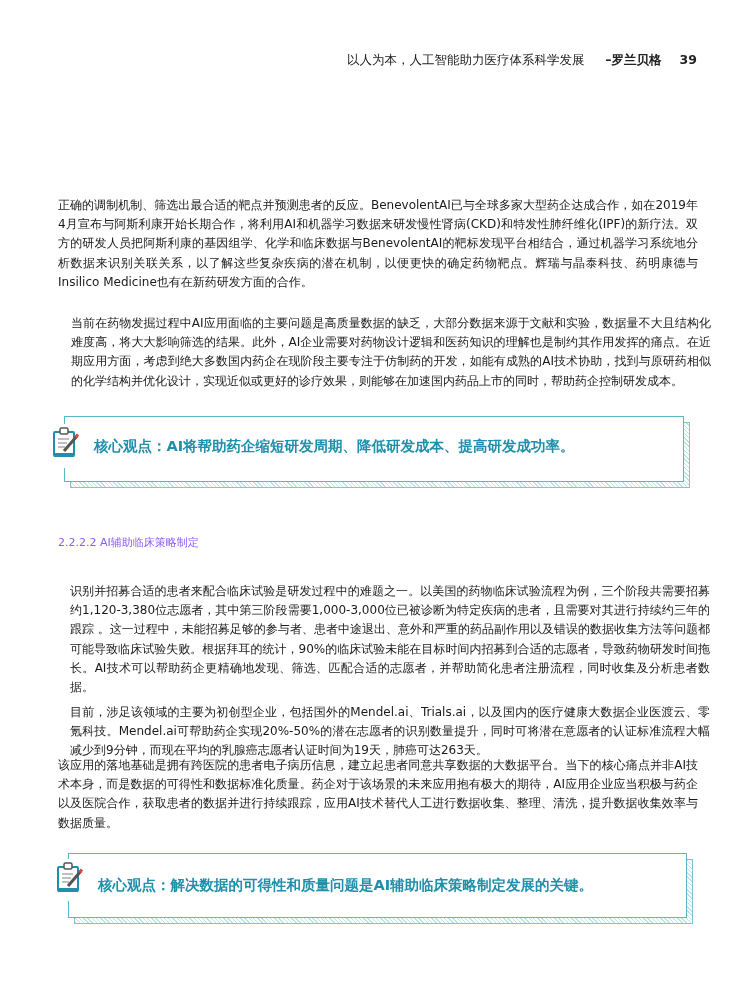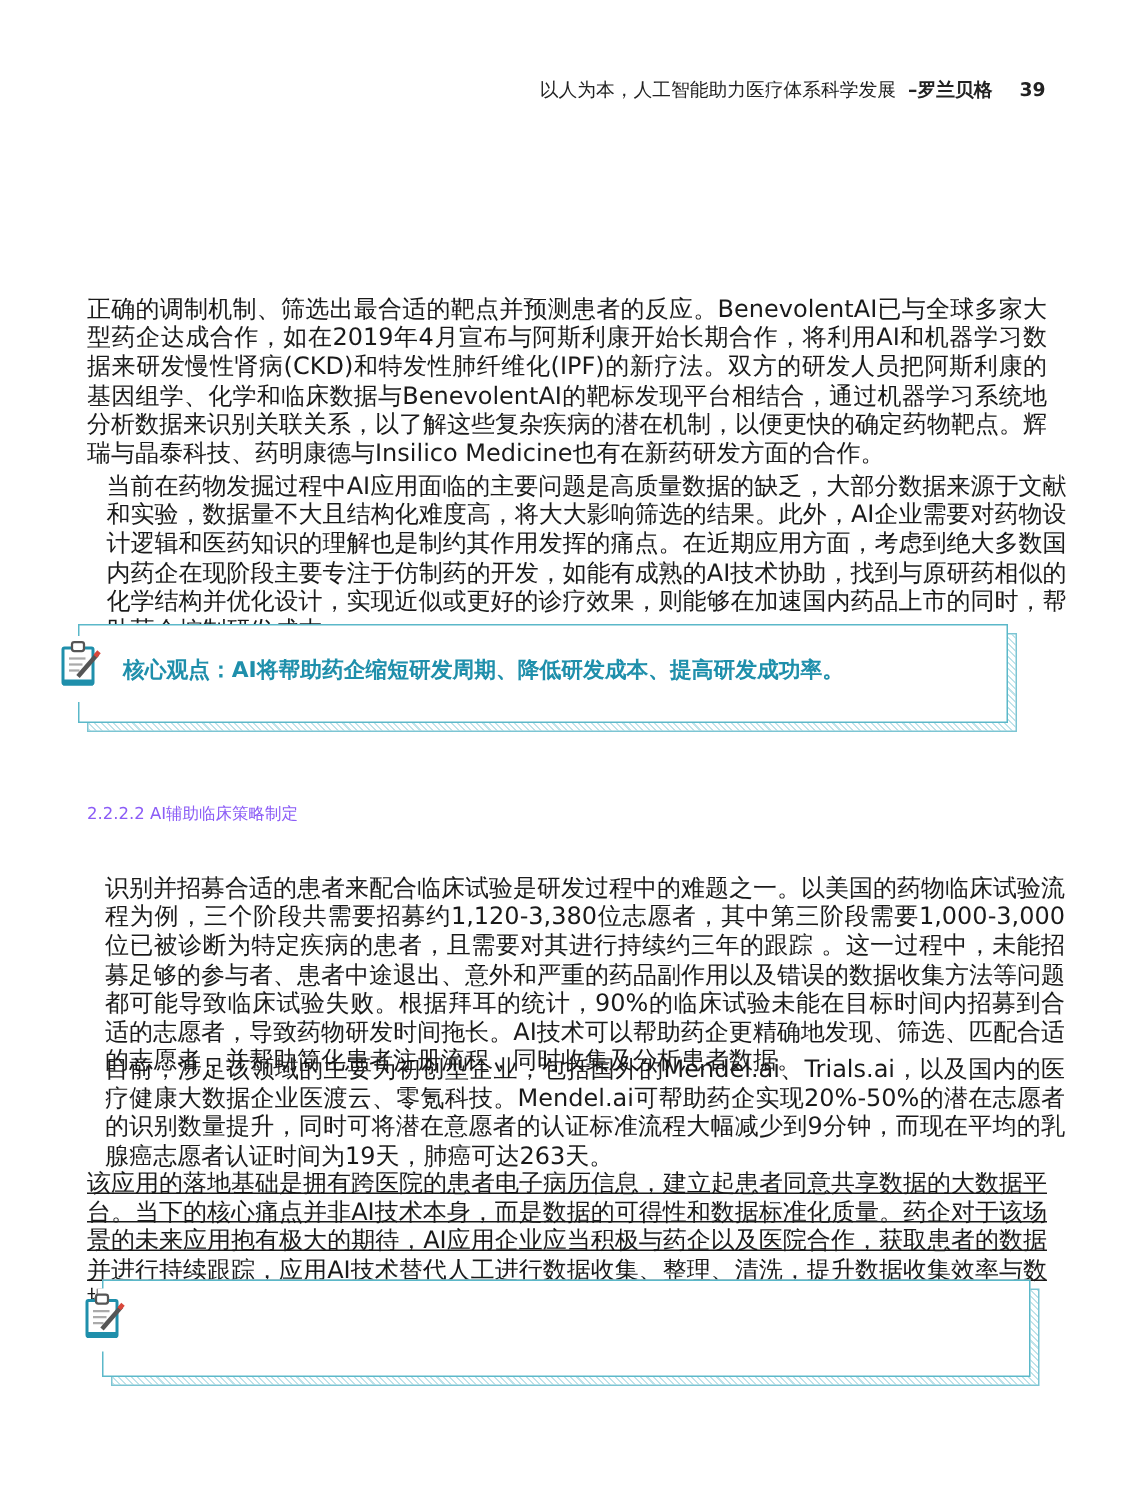--- a/index.html
+++ b/index.html
@@ -1,21 +1,21 @@
 <!DOCTYPE html>
 <html><head>
 <meta charset="utf-8">
 <style>
   html, body { margin:0; padding:0; background:#ffffff; }
   body { width:755px; height:1001px; position:relative; overflow:hidden;
          font-family:"DejaVu Sans","Liberation Sans",sans-serif; color:#1a1a1a; }
   .header { position:absolute; top:52px; right:58px; font-size:12.5px; color:#222; white-space:nowrap; }
-  .header .brand { font-weight:bold; margin-left:4px; }
+  .header .brand { font-weight:bold; margin-left:17px; }
   .header .page-num { font-weight:bold; margin-left:14px; }
-  .para { position:absolute; left:58px; width:640px; font-size:16px; line-height:19.2px;
+  .para { position:absolute; left:58px; width:640px; font-size:12px; line-height:19.2px;
           text-align:justify; color:#1a1a1a; letter-spacing:0; }
   .keybox { position:absolute; }
   .keybox .shadow { position:absolute; left:6px; top:6px; right:-6px; bottom:-6px;
       background: repeating-linear-gradient(45deg,#bfe3ea 0 1px,#ffffff 1px 3px);
       border:1px solid #7cc5d3; }
   .keybox .frame { position:absolute; left:0; top:0; right:0; bottom:0; background:#fff;
       border:1.5px solid #5bb8c9; }
   .keybox .gap { position:absolute; left:-3px; width:6px; background:#fff; }
   .keybox .icon { position:absolute; left:-12px; width:30px; height:34px; }
   .keybox .text { position:absolute; left:30px; font-size:14.5px; font-weight:bold; color:#1f8fab; white-space:nowrap; }
@@ -26,50 +26,51 @@
 
 <div class="header">
   <span>以人为本，人工智能助力医疗体系科学发展</span>
   <span class="brand">–罗兰贝格</span>
   <span class="page-num">39</span>
 </div>
 
 <p class="para" style="top:196px;margin:0;">正确的调制机制、筛选出最合适的靶点并预测患者的反应。BenevolentAI已与全球多家大型药企达成合作，如在2019年4月宣布与阿斯利康开始长期合作，将利用AI和机器学习数据来研发慢性肾病(CKD)和特发性肺纤维化(IPF)的新疗法。双方的研发人员把阿斯利康的基因组学、化学和临床数据与BenevolentAI的靶标发现平台相结合，通过机器学习系统地分析数据来识别关联关系，以了解这些复杂疾病的潜在机制，以便更快的确定药物靶点。辉瑞与晶泰科技、药明康德与Insilico Medicine也有在新药研发方面的合作。</p>
 <p class="para" style="top:301px;margin:13px;">当前在药物发掘过程中AI应用面临的主要问题是高质量数据的缺乏，大部分数据来源于文献和实验，数据量不大且结构化难度高，将大大影响筛选的结果。此外，AI企业需要对药物设计逻辑和医药知识的理解也是制约其作用发挥的痛点。在近期应用方面，考虑到绝大多数国内药企在现阶段主要专注于仿制药的开发，如能有成熟的AI技术协助，找到与原研药相似的化学结构并优化设计，实现近似或更好的诊疗效果，则能够在加速国内药品上市的同时，帮助药企控制研发成本。</p>
 
-<div class="keybox" style="left:52px;top:416px;width:620px;height:66px;">
+<div class="keybox" style="left:64px;top:416px;width:620px;height:66px;">
   <div class="shadow"></div>
   <div class="frame"></div>
   <div class="gap" style="top:8px;height:44px;"></div>
   <svg class="icon" style="top:10px;" viewBox="0 0 30 34">
     <rect x="2" y="6" width="20" height="24" rx="1" fill="#fff" stroke="#1f8fab" stroke-width="2"></rect>
     <rect x="2" y="27" width="20" height="4" fill="#1f8fab"></rect>
     <rect x="8" y="2" width="8" height="6" rx="1.5" fill="#fff" stroke="#555" stroke-width="1.5"></rect>
     <line x1="6" y1="13" x2="17" y2="13" stroke="#aaa" stroke-width="1.5"></line>
     <line x1="6" y1="17" x2="15" y2="17" stroke="#aaa" stroke-width="1.5"></line>
     <line x1="6" y1="21" x2="13" y2="21" stroke="#aaa" stroke-width="1.5"></line>
     <line x1="12" y1="25" x2="25" y2="10" stroke="#555" stroke-width="3"></line>
     <line x1="23.5" y1="11.5" x2="26" y2="8.5" stroke="#d9473b" stroke-width="3"></line>
   </svg>
   <div class="text" style="top:21px;">核心观点：AI将帮助药企缩短研发周期、降低研发成本、提高研发成功率。</div>
 </div>
 
 <div class="section-title">2.2.2.2 AI辅助临床策略制定</div>
 
 <p class="para" style="top:570px;margin:12px;">识别并招募合适的患者来配合临床试验是研发过程中的难题之一。以美国的药物临床试验流程为例，三个阶段共需要招募约1,120-3,380位志愿者，其中第三阶段需要1,000-3,000位已被诊断为特定疾病的患者，且需要对其进行持续约三年的跟踪 。这一过程中，未能招募足够的参与者、患者中途退出、意外和严重的药品副作用以及错误的数据收集方法等问题都可能导致临床试验失败。根据拜耳的统计，90%的临床试验未能在目标时间内招募到合适的志愿者，导致药物研发时间拖长。AI技术可以帮助药企更精确地发现、筛选、匹配合适的志愿者，并帮助简化患者注册流程，同时收集及分析患者数据。</p>
 <p class="para" style="top:691px;margin:12px;">目前，涉足该领域的主要为初创型企业，包括国外的Mendel.ai、Trials.ai，以及国内的医疗健康大数据企业医渡云、零氪科技。Mendel.ai可帮助药企实现20%-50%的潜在志愿者的识别数量提升，同时可将潜在意愿者的认证标准流程大幅减少到9分钟，而现在平均的乳腺癌志愿者认证时间为19天，肺癌可达263天。</p>
-<p class="para" style="top:779px;margin:0;text-decoration:underline;">该应用的落地基础是拥有跨医院的患者电子病历信息，建立起患者同意共享数据的大数据平台。当下的核心痛点并非AI技术本身，而是数据的可得性和数据标准化质量。药企对于该场景的未来应用抱有极大的期待，AI应用企业应当积极与药企以及医院合作，获取患者的数据并进行持续跟踪，应用AI技术替代人工进行数据收集、整理、清洗，提升数据收集效率与数据质量。</p>
+<p class="para" style="top:756px;margin:0;">该应用的落地基础是拥有跨医院的患者电子病历信息，建立起患者同意共享数据的大数据平台。当下的核心痛点并非AI技术本身，而是数据的可得性和数据标准化质量。药企对于该场景的未来应用抱有极大的期待，AI应用企业应当积极与药企以及医院合作，获取患者的数据并进行持续跟踪，应用AI技术替代人工进行数据收集、整理、清洗，提升数据收集效率与数据质量。</p>
 
 <div class="keybox" style="left:68px;top:853px;width:619px;height:65px;">
   <div class="shadow"></div>
   <div class="frame"></div>
   <div class="gap" style="top:6px;height:42px;"></div>
   <svg class="icon" style="top:8px;" viewBox="0 0 30 34">
     <rect x="2" y="6" width="20" height="24" rx="1" fill="#fff" stroke="#1f8fab" stroke-width="2"></rect>
     <rect x="2" y="27" width="20" height="4" fill="#1f8fab"></rect>
     <rect x="8" y="2" width="8" height="6" rx="1.5" fill="#fff" stroke="#555" stroke-width="1.5"></rect>
     <line x1="6" y1="13" x2="17" y2="13" stroke="#aaa" stroke-width="1.5"></line>
     <line x1="6" y1="17" x2="15" y2="17" stroke="#aaa" stroke-width="1.5"></line>
     <line x1="6" y1="21" x2="13" y2="21" stroke="#aaa" stroke-width="1.5"></line>
     <line x1="12" y1="25" x2="25" y2="10" stroke="#555" stroke-width="3"></line>
     <line x1="23.5" y1="11.5" x2="26" y2="8.5" stroke="#d9473b" stroke-width="3"></line>
   </svg>
+  <div class="text" style="top:23px;">核心观点：解决数据的可得性和质量问题是AI辅助临床策略制定发展的关键。</div>
 </div>
 
 </body></html>

